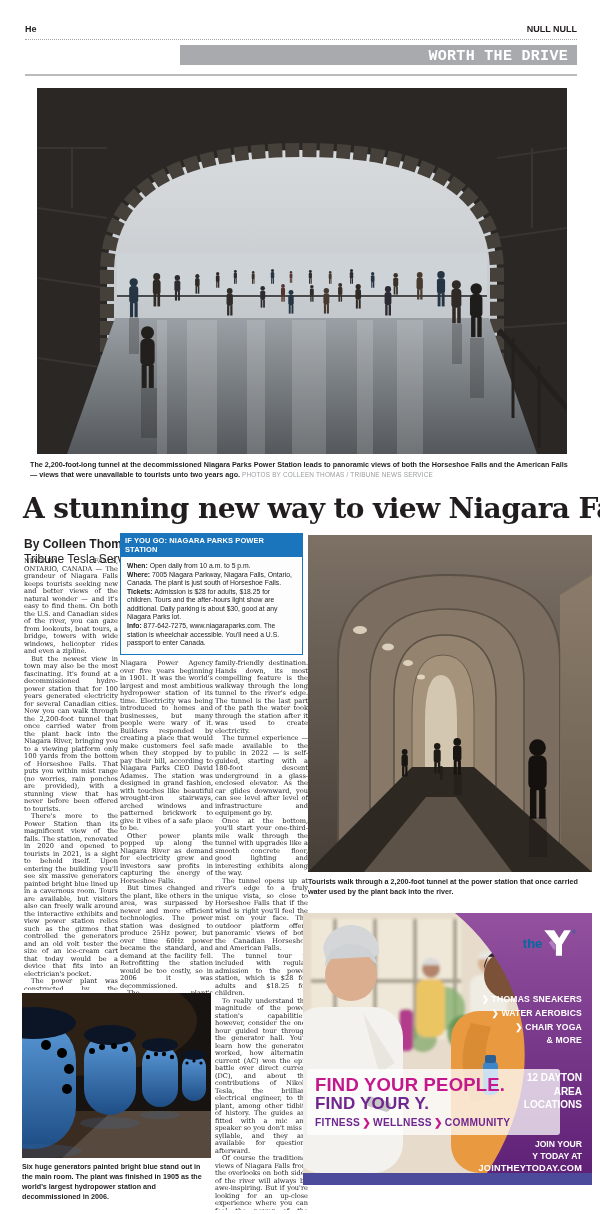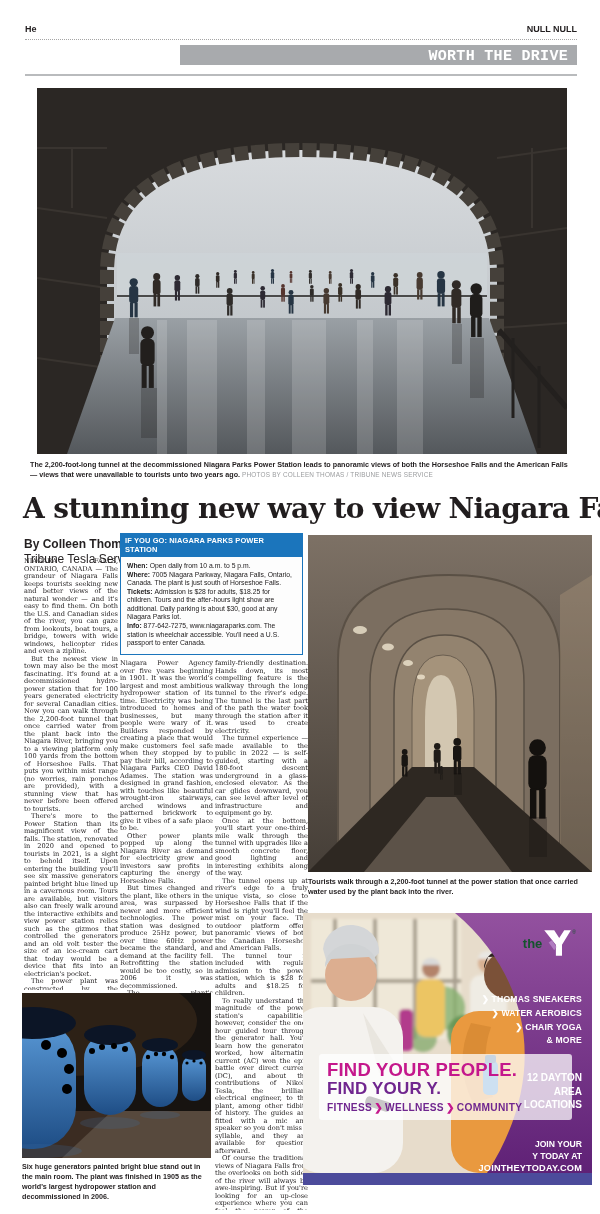--- a/index.html
+++ b/index.html
@@ -52,32 +52,32 @@
                     color:#221e1f; line-height:1.38; }
 
   .gen-photo { position:absolute; left:22px; top:993px; width:189px; height:165px; background:#171310; }
   .gen-caption { position:absolute; left:22px; top:1162px; width:190px; font-size:7.2px; font-weight:bold;
                  color:#221e1f; line-height:1.38; }
 
   
   .ad { position:absolute; left:303px; top:913px; width:289px; height:272px; overflow:hidden; }
   .ad-photo, .ad-panel { position:absolute; left:0; top:0; width:289px; height:260px; }
   .ad-strip { position:absolute; left:0; bottom:0; width:289px; height:12px; background:#4c4b9b; }
-  .ad-ylogo { position:absolute; top:16px; right:16px; display:flex; align-items:center; gap:0; color:#14532d; }
+  .ad-ylogo { position:absolute; top:16px; right:16px; display:flex; align-items:center; gap:0; color:#0369a1; }
   .ad-ylogo .the { font-size:13px; font-weight:bold; }
   .ad-ylogo .reg { font-size:5px; align-self:flex-start; }
   .ad-programs { position:absolute; top:80px; right:10px; width:130px; text-align:right; color:#fff;
                  font-size:8.6px; font-weight:bold; line-height:1.6; letter-spacing:0.2px; }
   .ad-locations { position:absolute; top:158px; right:10px; text-align:right; color:#fff; font-size:10px;
                   font-weight:bold; line-height:1.35; white-space:pre-line; }
   .ad-join { position:absolute; top:213px; right:10px; text-align:right; color:#fff; font-size:8.6px;
              line-height:1.4; white-space:pre-line; font-weight:bold; }
   .ad-url { font-size:9.2px; font-weight:bold; letter-spacing:0.2px; }
-  .ad-band { position:absolute; left:4px; top:141px; width:253px; padding:6px 8px 7px;
-             background:rgba(255,255,255,0.74); border-radius:3px;margin-left:12px; }
+  .ad-band { position:absolute; left:4px; top:156px; width:253px; padding:6px 8px 7px;
+             background:rgba(255,255,255,0.74); border-radius:3px; }
   .ad-h1 { font-size:18.5px; font-weight:bold; color:#c4188c; letter-spacing:0.2px; line-height:1.1; }
   .ad-h2 { font-size:17px; font-weight:bold; color:#70268f; letter-spacing:0.2px; line-height:1.1; }
   .ad-tagline { margin-top:3px; font-size:10.2px; font-weight:bold; color:#70268f; letter-spacing:0.3px; }
   .ad-tagline .chev { color:#c4188c; padding:0 2px; }
 </style>
 </head>
 <body>
 
 <div class="page">
 

